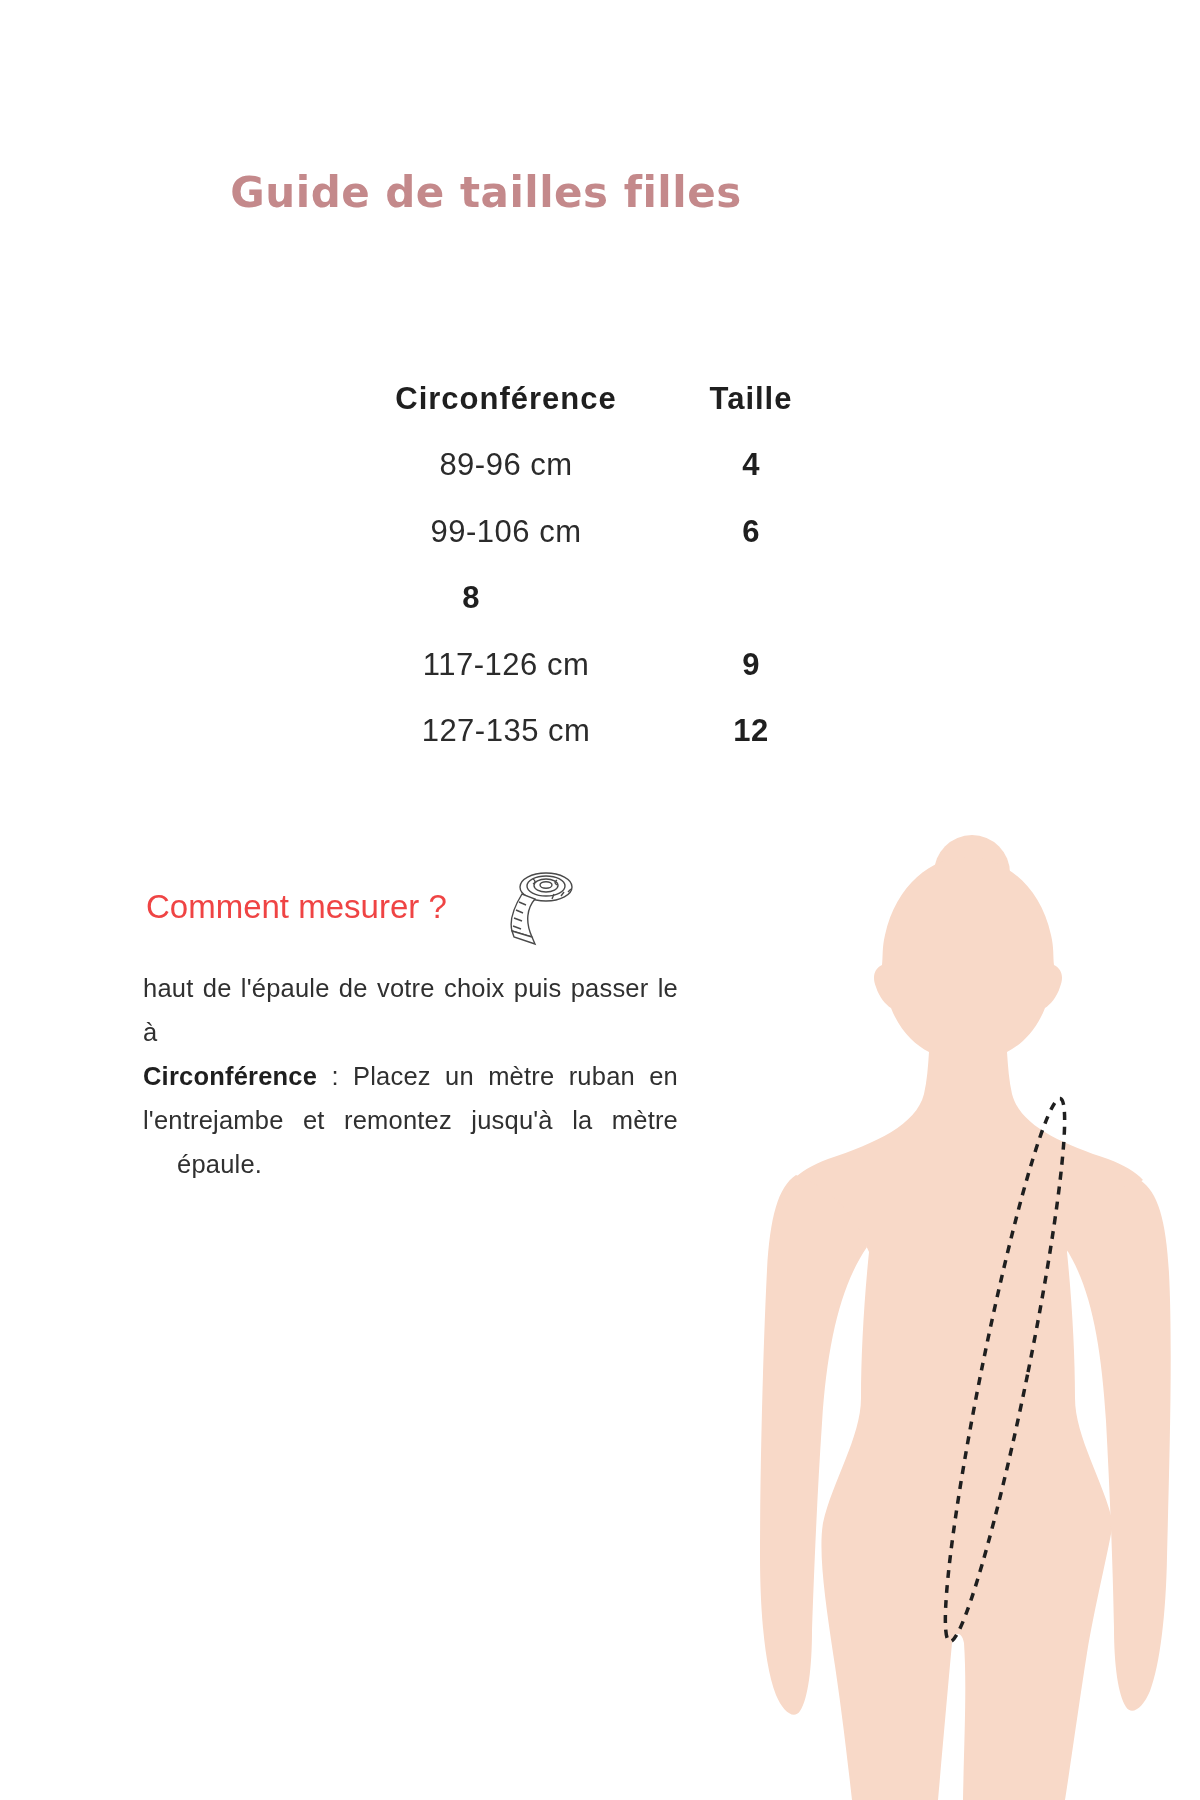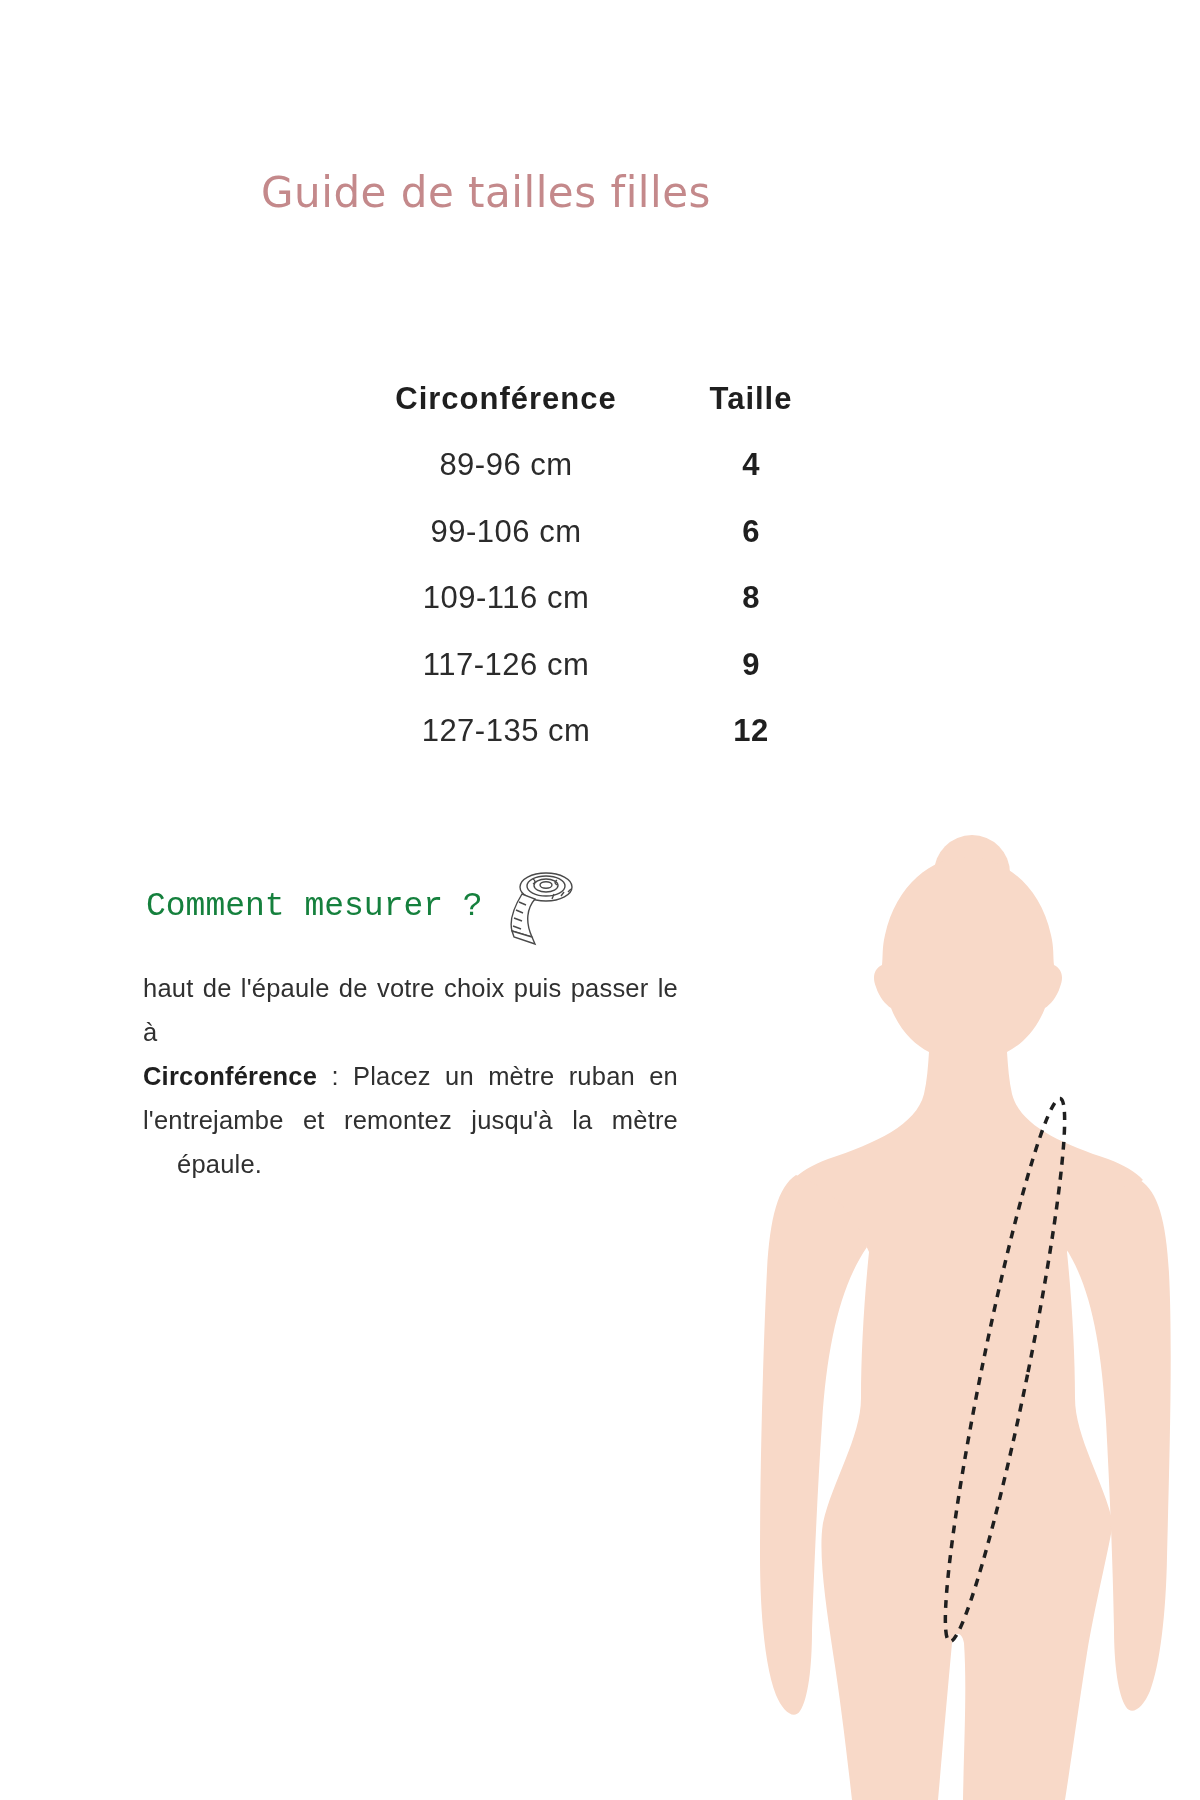--- a/index.html
+++ b/index.html
@@ -2,32 +2,32 @@
 <html><head>
 <meta charset="utf-8">
 <style>
   html,body{margin:0;padding:0;}
   body{
     width:1200px;height:1800px;position:relative;background:#ffffff;
     font-family:"Liberation Sans",sans-serif;overflow:hidden;
   }
   .page-title{
     position:absolute;left:0;top:168px;width:972px;text-align:center;
-    font-family:"DejaVu Sans",sans-serif;font-size:42px;font-weight:400;
+    font-family:"DejaVu Sans",sans-serif;font-size:42px;font-weight:700;
     color:#c4898b;letter-spacing:0.5px;
   }
   .size-table{position:absolute;left:366px;top:366px;}
   .t-row{display:flex;align-items:center;height:66.5px;}
   .t-row.header{height:66px;}
   .col-circ{width:280px;text-align:center;font-size:31px;color:#2b2b2b;letter-spacing:0.5px;}
   .col-size{width:130px;margin-left:40px;text-align:center;font-size:31px;color:#1f1f1f;font-weight:700;letter-spacing:0.5px;}
   .t-row.header .col-circ, .t-row.header .col-size{font-weight:700;color:#1f1f1f;letter-spacing:1px;}
   .how-heading{
     position:absolute;left:146px;top:888px;
-    font-family:Liberation Mono, monospace;font-size:33px;font-weight:400;color:#15803d;
+    font-family:Liberation Sans, sans-serif;font-size:33px;font-weight:400;color:#ef4444;
   }
   .tape-icon{position:absolute;left:505px;top:866px;width:72px;height:80px;}
   .measure-par{
     position:absolute;left:143px;top:966px;width:535px;
     font-size:25.5px;line-height:44px;color:#303030;letter-spacing:0.2px;
   }
   .measure-par .jline{text-align:justify;text-align-last:justify;}
   .measure-par .lline{text-align:left;margin-left:34px;}
   .measure-par .term{font-weight:700;color:#1f1f1f;}
   .silhouette{position:absolute;left:680px;top:725px;width:520px;height:1075px;}
@@ -44,21 +44,20 @@
   </div>
   <div class="t-row">
     <div class="col-circ">89-96 cm</div>
     <div class="col-size">4</div>
   </div>
   <div class="t-row">
     <div class="col-circ">99-106 cm</div>
     <div class="col-size">6</div>
   </div>
   <div class="t-row">
-    <div class="col-circ">109-116 cm</div>
     <div class="col-size">8</div>
   </div>
   <div class="t-row">
     <div class="col-circ">117-126 cm</div>
     <div class="col-size">9</div>
   </div>
   <div class="t-row">
     <div class="col-circ">127-135 cm</div>
     <div class="col-size">12</div>
   </div>

